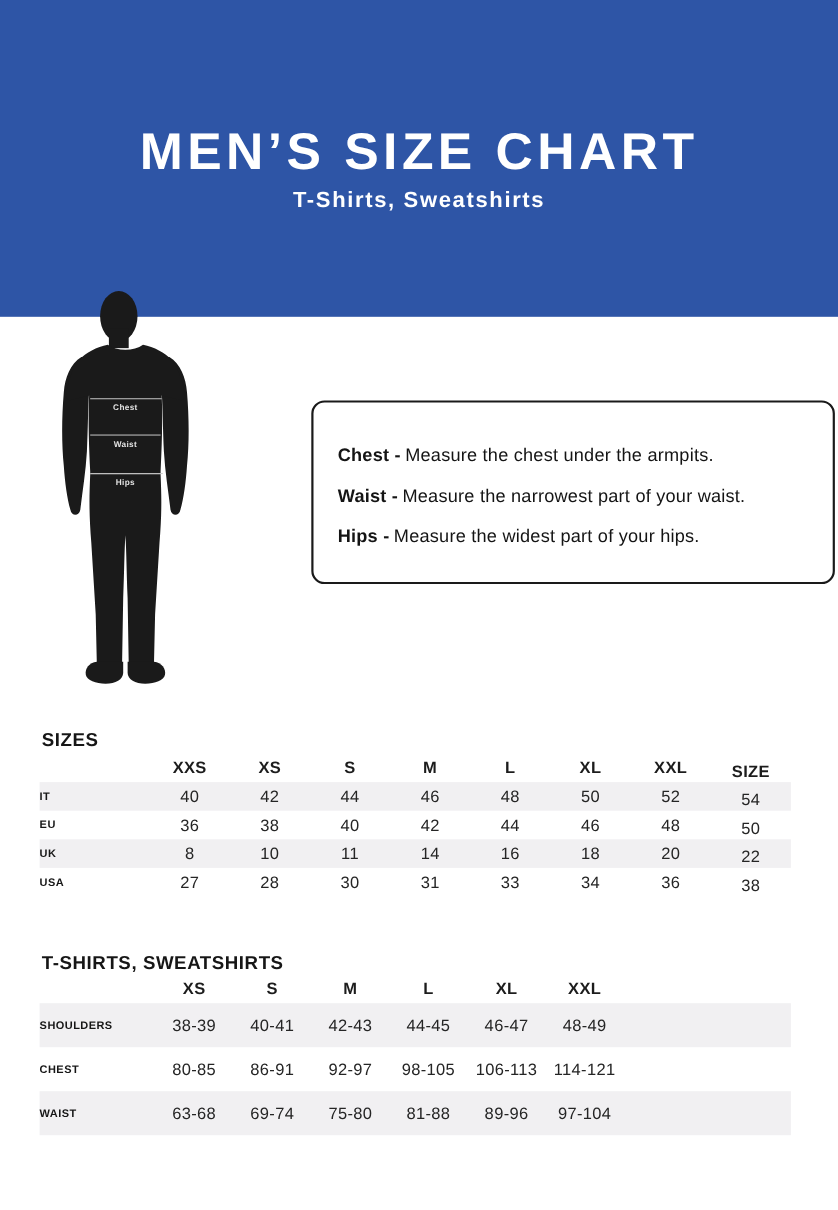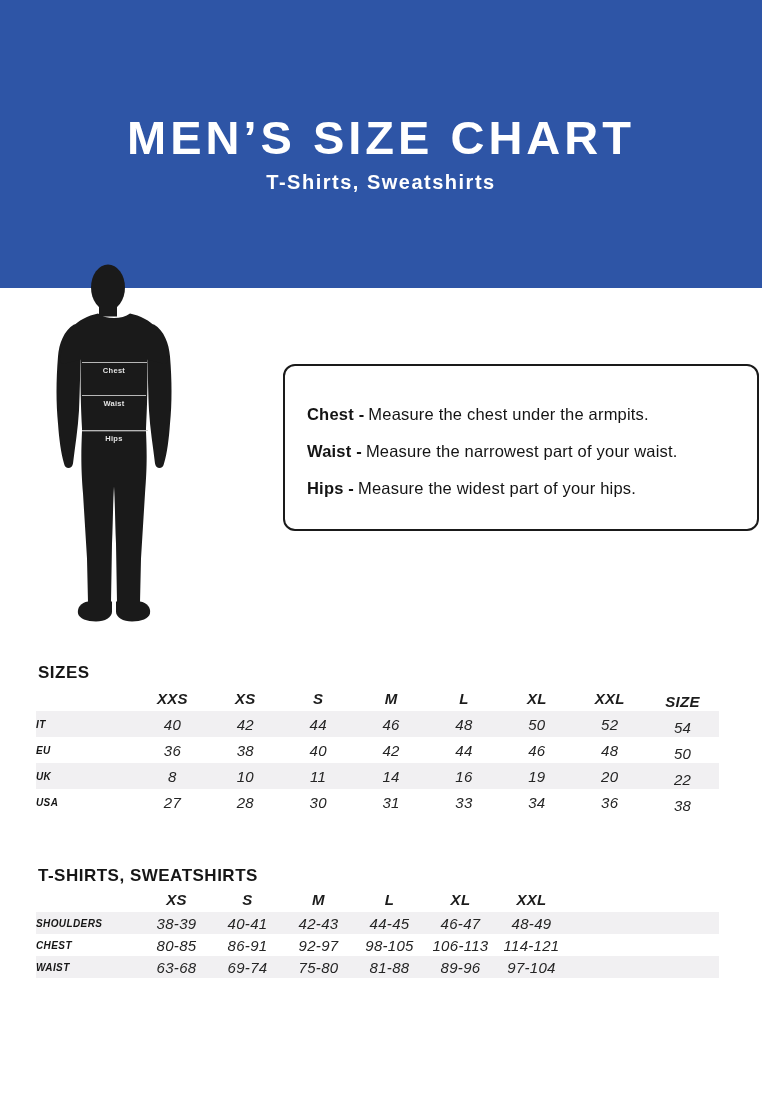--- a/index.html
+++ b/index.html
@@ -37,23 +37,23 @@
   }
   .guide-line{font-size:16.5px;line-height:37px;letter-spacing:0.2px;white-space:nowrap;color:#141414;}
   .guide-line b{font-weight:700;margin-right:4px;}
   
   .tbl-heading{position:absolute;left:38px;font-size:17px;font-weight:700;letter-spacing:0.5px;color:#161616;}
   .h-sizes{top:663px;}
   .h-tshirts{top:866px;}
   .dtable{position:absolute;left:36px;width:683px;}
   .t1{top:685px;}
   .t2{top:887px;}
-  .trow{display:grid;align-items:center;font-style:italic;}
+  .trow{display:grid;align-items:center;}
   .t1 .trow{grid-template-columns:100px repeat(8,1fr);height:26px;}
-  .t2 .trow{grid-template-columns:105px repeat(6,71px) 1fr;height:22px;}
+  .t2 .trow{grid-template-columns:105px repeat(6,71px) 1fr;height:40px;}
   .t2 .trow.thead{height:25px;}
   .trow.striped{background:#f1f0f2;}
   .cell{display:flex;justify-content:center;align-items:center;font-size:15px;color:#252525;letter-spacing:0.3px;}
   .cell.colhead{font-weight:700;color:#1c1c1c;}
   .cell.rowlabel{justify-content:flex-start;padding-left:0;font-weight:700;font-size:10px;color:#161616;letter-spacing:0.4px;}
   .t1 .trow > .cell:last-child{transform:translateY(3px);}
 </style>
 </head>
 <body>
 
@@ -134,21 +134,21 @@
         <span class="cell val">48</span>
         <span class="cell val">50</span>
       </div>
       <div class="trow striped">
         <span class="cell rowlabel">UK</span>
         <span class="cell val">8</span>
         <span class="cell val">10</span>
         <span class="cell val">11</span>
         <span class="cell val">14</span>
         <span class="cell val">16</span>
-        <span class="cell val">19</span>
+        <span class="cell val">18</span>
         <span class="cell val">20</span>
         <span class="cell val">22</span>
       </div>
       <div class="trow">
         <span class="cell rowlabel">USA</span>
         <span class="cell val">27</span>
         <span class="cell val">28</span>
         <span class="cell val">30</span>
         <span class="cell val">31</span>
         <span class="cell val">33</span>

